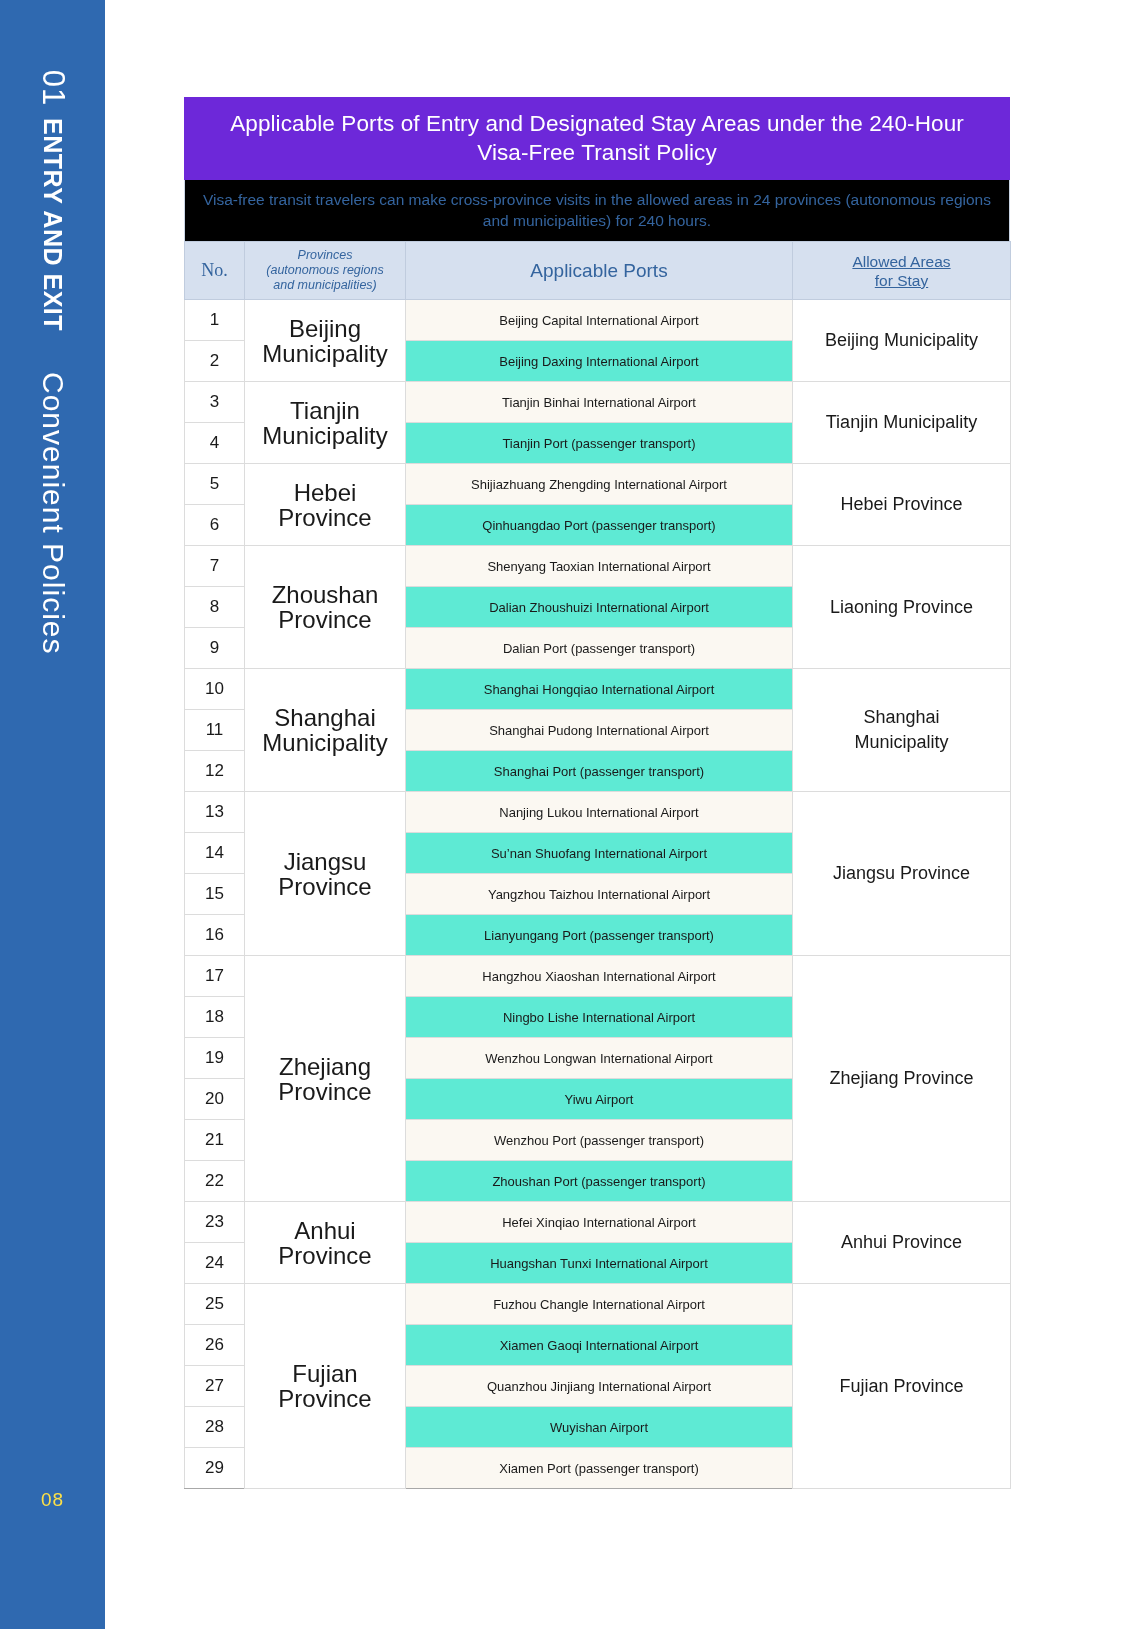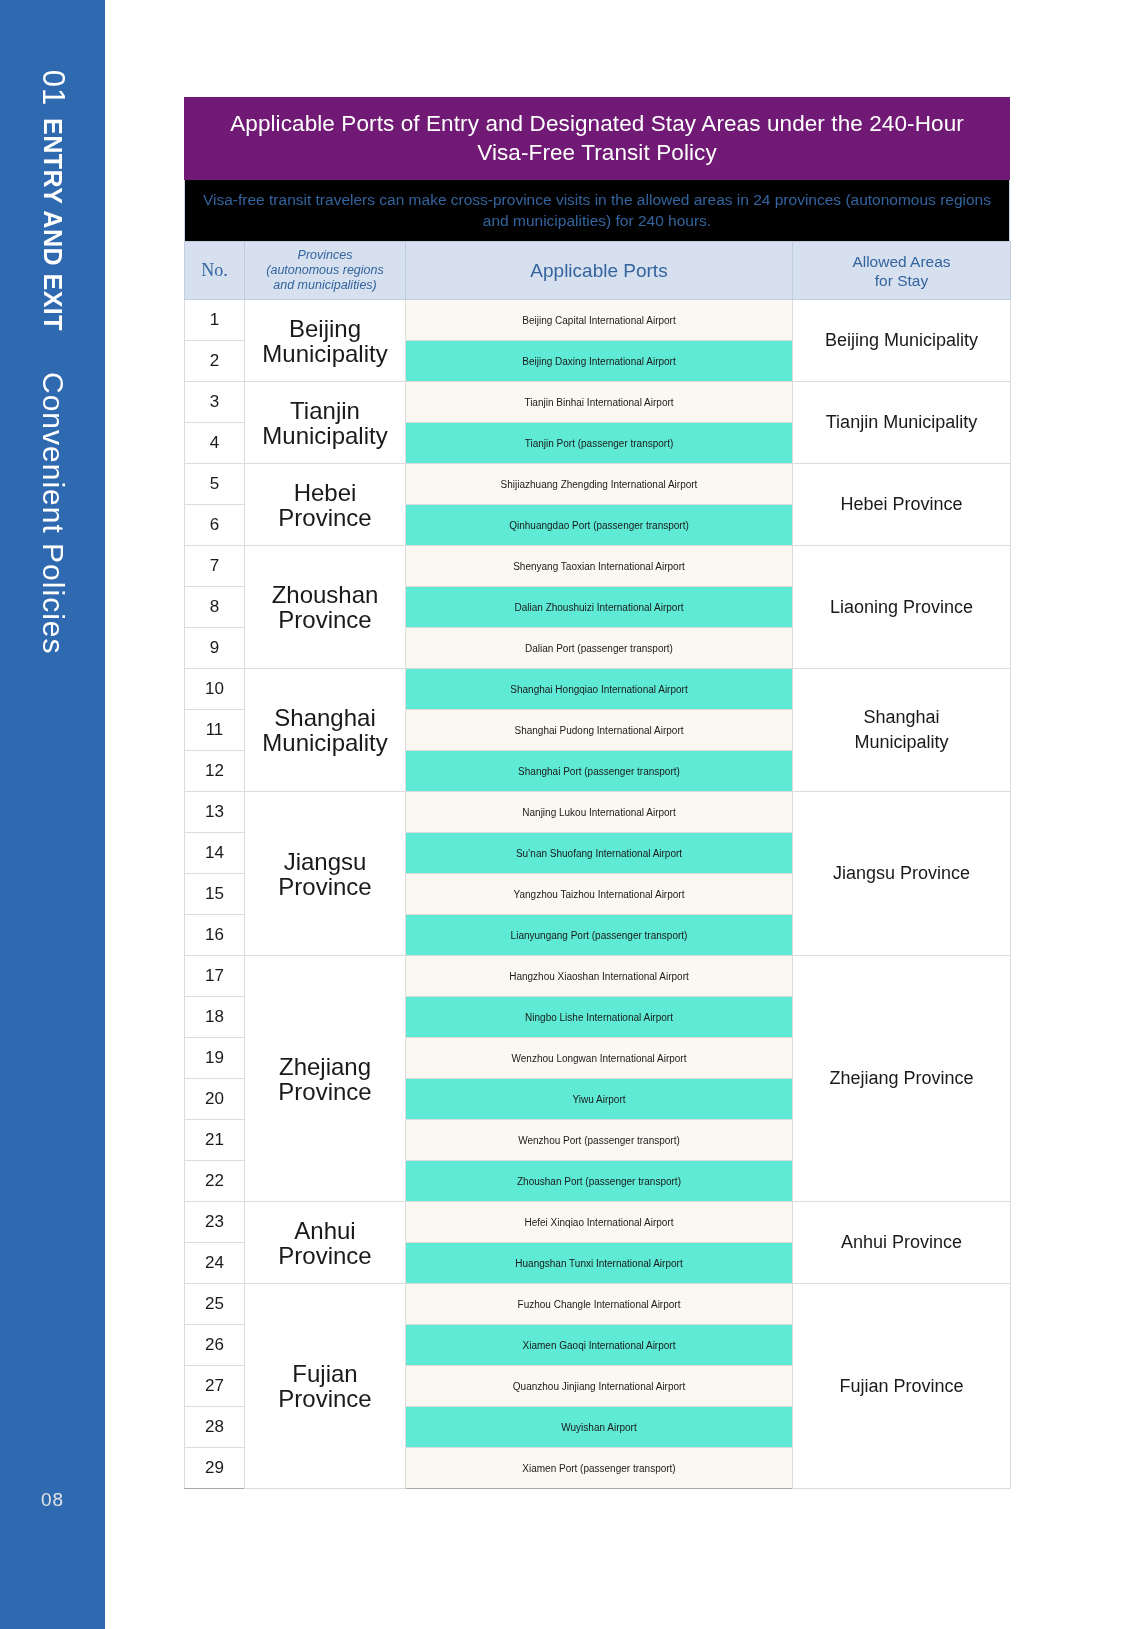--- a/index.html
+++ b/index.html
@@ -61,35 +61,35 @@
     font-size: 30px;
     font-weight: 400;
     letter-spacing: 1px;
   }
   #page-number {
     position: absolute;
     left: 0;
     bottom: 118px;
     width: 105px;
     text-align: center;
-    color: #e5e5e5;
+    color: #fde047;
     font-size: 19px;
     letter-spacing: 1px;
   }
 
   
   #table-block {
     position: absolute;
     left: 184px;
     top: 97px;
     width: 826px;
   }
 
   #table-title {
-    background: #701a75;
+    background: #6d28d9;
     color: #ffffff;
     font-size: 22.5px;
     line-height: 29px;
     text-align: center;
     padding: 12px 30px 13px 30px;
     box-sizing: border-box;
     letter-spacing: 0.1px;
   }
 
   #table-subtitle {
@@ -119,34 +119,34 @@
     color: #34649E;
     font-weight: 400;
     border: 1px solid #C0CCDE;
     vertical-align: middle;
     text-align: center;
     padding: 6px 4px;
   }
   th.th-no   { font-size: 18px; font-family: Liberation Serif, serif; }
   th.th-prov { font-size: 12.5px; line-height: 15px; font-style: italic; }
   th.th-port { font-size: 19px; }
-  th.th-area { font-size: 15.5px; line-height: 19px; }
+  th.th-area { font-size: 15.5px; line-height: 19px; text-decoration: underline; }
 
   table.ports td {
     border: 1px solid #DCDCDC;
     vertical-align: middle;
     text-align: center;
     color: #1A1A1A;
     padding: 2px 4px;
     height: 41px;
     box-sizing: border-box;
   }
   td.cell-no    { font-size: 17px; color: #2B2B2B; }
   td.cell-prov  { font-size: 24px; line-height: 25px; }
-  td.cell-port  { font-size: 10px; }
+  td.cell-port  { font-size: 13px; }
   td.cell-area  { font-size: 18px; line-height: 25px; margin-top: 12px; }
 
   
   tr.tint td.cell-port { background: #FBF8F2; }
   tr.plain td.cell-port { background: #5eead4; }
 
   
   tr.group-start > td { border-top: 1px solid #A8A8A8; }
   table.ports tr.last-row > td { border-bottom: 1px solid #A8A8A8; }
 </style>

